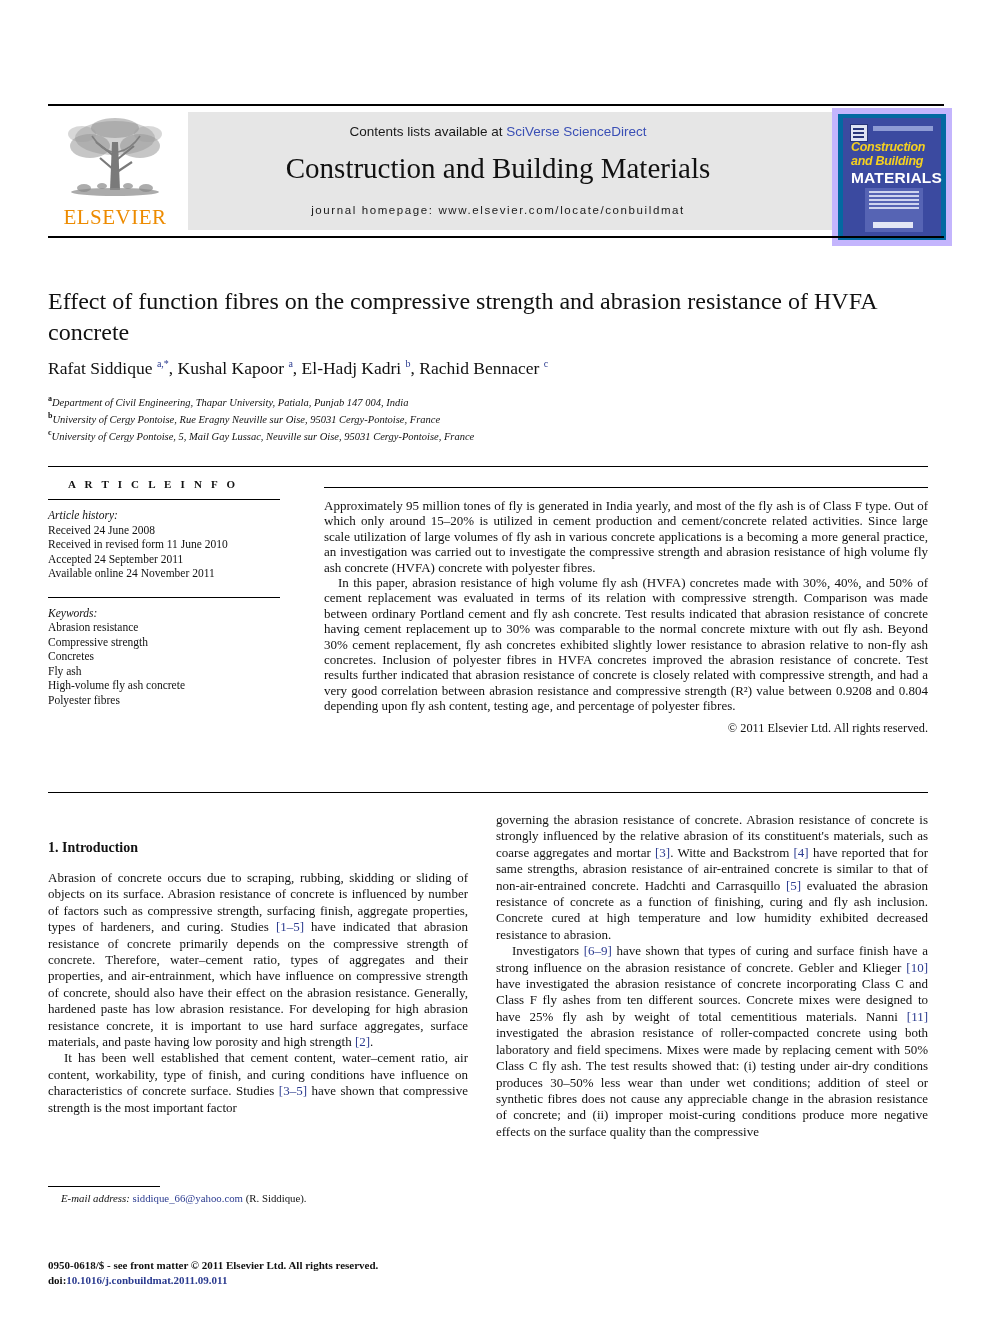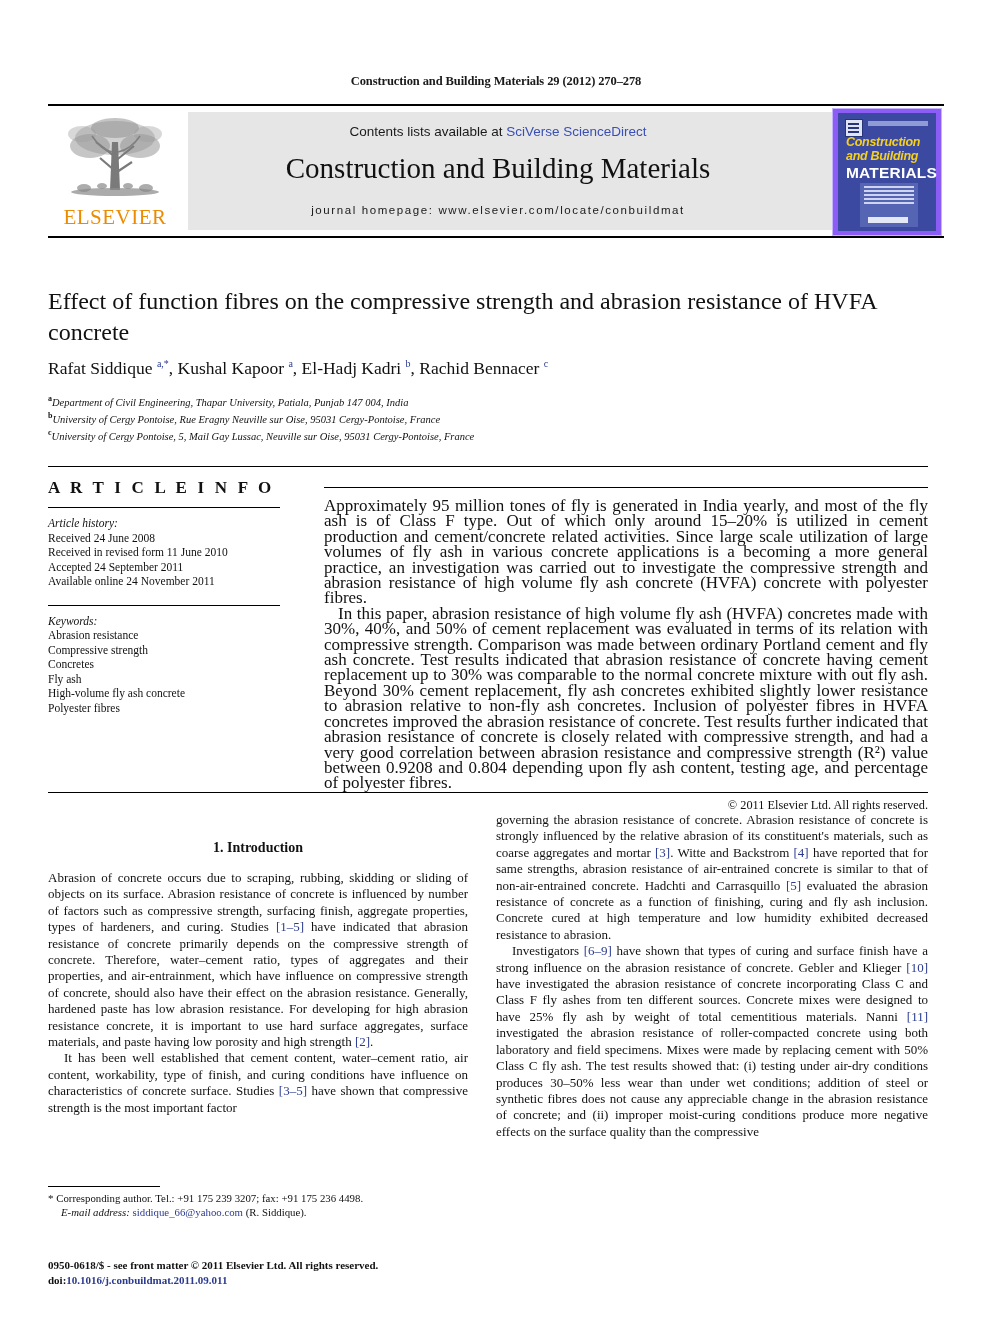--- a/index.html
+++ b/index.html
@@ -114,22 +114,22 @@
     letter-spacing: 1.6px;
     color: #1a1a1a;
   }
 
   
   .cover {
     position: absolute;
     left: 784px; top: 4px;
     width: 108px;
     height: 126px;
-    background: #8b5cf6;
-    border: 1px solid #c4b5fd;
+    background: #0369a1;
+    border: 6px solid #c4b5fd;
     overflow: hidden;
   }
   .cover-inner {
     position: absolute;
     left: 5px; top: 4px;
     width: 98px;
     height: 118px;
     background: #3b4aa0;
   }
   .cover-strip {
@@ -261,23 +261,24 @@
     width: 232px;
   }
   .col-abs {
     position: absolute;
     left: 324px; top: 478px;
     width: 604px;
   }
   .sec-label {
     font-family: "Liberation Serif", serif;
     font-weight: bold;
-    font-size: 17px;
+    font-size: 11px;
     letter-spacing: 3.2px;
     color: #111;
+    margin-left: 20px;
   }
   .thin-rule {
     margin-top: 9px;
     width: 100%;
     height: 1px;
     background: #000;
   }
   .info-block {
     margin-top: 8px;
     font-family: "Liberation Serif", serif;
@@ -291,21 +292,21 @@
   .kw-rule {
     margin-top: 16px;
     width: 100%;
     height: 1px;
     background: #000;
   }
 
   .abstract-body {
     margin-top: 10px;
     font-family: "Liberation Serif", serif;
-    font-size: 17px;
+    font-size: 13px;
     line-height: 15.4px;
     text-align: justify;
     color: #111;
   }
   .abstract-body p { margin: 0; }
   .abstract-body p + p { text-indent: 14px; }
   .copyright {
     margin-top: 7px;
     text-align: right;
     font-family: "Liberation Serif", serif;
@@ -323,21 +324,20 @@
     position: absolute;
     left: 496px; top: 812px;
     width: 432px;
   }
   .h2 {
     font-family: "Liberation Serif", serif;
     font-weight: bold;
     font-size: 14px;
     color: #111;
     margin: 0 0 14px 0;
-    text-align: center;
   }
   .body-text {
     font-family: "Liberation Serif", serif;
     font-size: 13px;
     line-height: 16.4px;
     text-align: justify;
     color: #111;
   }
   .body-text p { margin: 0; }
   .body-text p + p { text-indent: 16px; }
@@ -373,21 +373,20 @@
     line-height: 14.5px;
     color: #111;
   }
   .imprint .doi-link { color: #2a3a8f; }
 </style>
 </head>
 <body>
 
 <div class="page">
 
-  <div class="running-head">Construction and Building Materials 29 (2012) 270–278</div>
 
   <div class="masthead">
     <div class="rule-top"></div>
 
     <div class="elsevier-logo">
       <svg class="tree-svg" width="106" height="100" viewBox="0 0 106 100">
         <g fill="#6f6f6f">
           <ellipse cx="53" cy="26" rx="40" ry="17" fill="#9a9a9a" opacity="0.45"></ellipse>
           <ellipse cx="28" cy="34" rx="20" ry="12" fill="#8d8d8d" opacity="0.5"></ellipse>
           <ellipse cx="78" cy="34" rx="20" ry="12" fill="#8d8d8d" opacity="0.5"></ellipse>
@@ -493,24 +492,20 @@
 
   <div class="body-right">
     <div class="body-text">
       <p>governing the abrasion resistance of concrete. Abrasion resistance of concrete is strongly influenced by the relative abrasion of its constituent's materials, such as coarse aggregates and mortar <span class="ref">[3]</span>. Witte and Backstrom <span class="ref">[4]</span> have reported that for same strengths, abrasion resistance of air-entrained concrete is similar to that of non-air-entrained concrete. Hadchti and Carrasquillo <span class="ref">[5]</span> evaluated the abrasion resistance of concrete as a function of finishing, curing and fly ash inclusion. Concrete cured at high temperature and low humidity exhibited decreased resistance to abrasion.</p>
       <p>Investigators <span class="ref">[6–9]</span> have shown that types of curing and surface finish have a strong influence on the abrasion resistance of concrete. Gebler and Klieger <span class="ref">[10]</span> have investigated the abrasion resistance of concrete incorporating Class C and Class F fly ashes from ten different sources. Concrete mixes were designed to have 25% fly ash by weight of total cementitious materials. Nanni <span class="ref">[11]</span> investigated the abrasion resistance of roller-compacted concrete using both laboratory and field specimens. Mixes were made by replacing cement with 50% Class C fly ash. The test results showed that: (i) testing under air-dry conditions produces 30–50% less wear than under wet conditions; addition of steel or synthetic fibres does not cause any appreciable change in the abrasion resistance of concrete; and (ii) improper moist-curing conditions produce more negative effects on the surface quality than the compressive</p>
     </div>
   </div>
 
   <div class="foot-rule"></div>
   <div class="footnote">
-    <div>
-      <span class="star">*</span>
-      <span>Corresponding author. Tel.: +91 175 239 3207; fax: +91 175 236 4498.</span>
-    </div>
     <div style="padding-left:13px">
       <span class="ital">E-mail address:</span>
       <span class="link">siddique_66@yahoo.com</span>
       <span>(R. Siddique).</span>
     </div>
   </div>
 
   <div class="imprint">
     <div>0950-0618/$ - see front matter © 2011 Elsevier Ltd. All rights reserved.</div>
     <div><span>doi:</span><span class="doi-link">10.1016/j.conbuildmat.2011.09.011</span></div>

